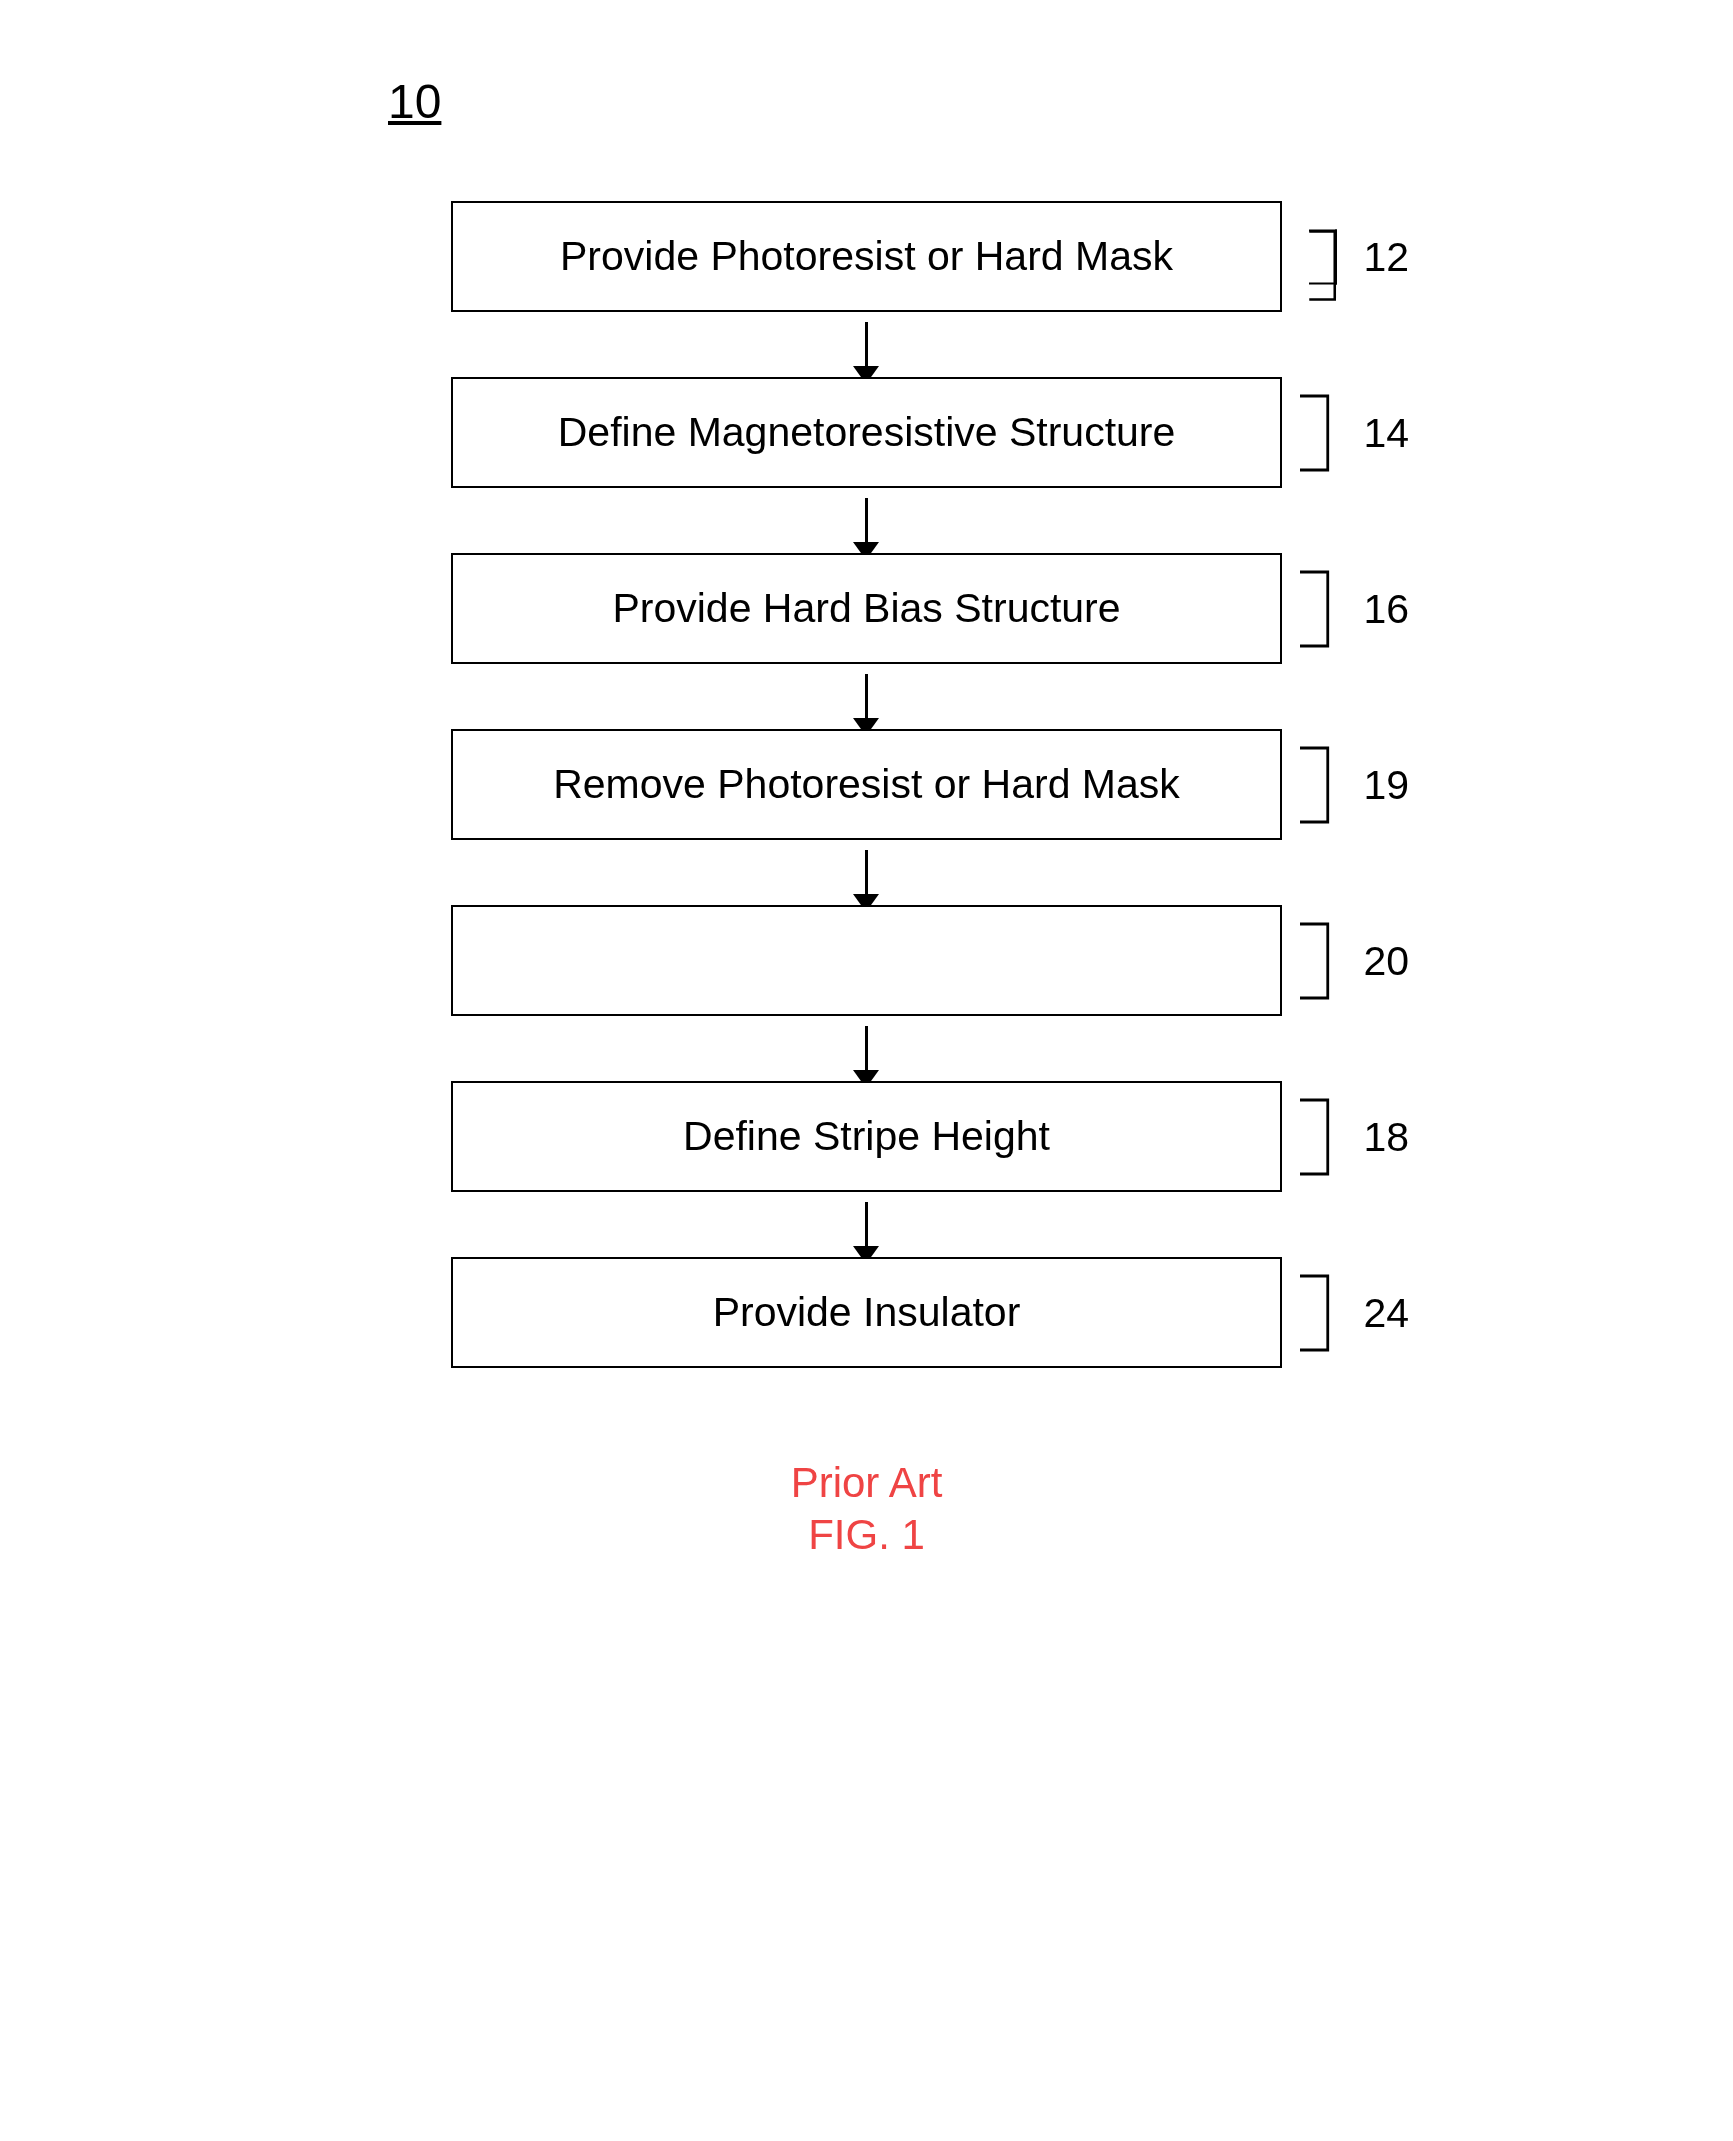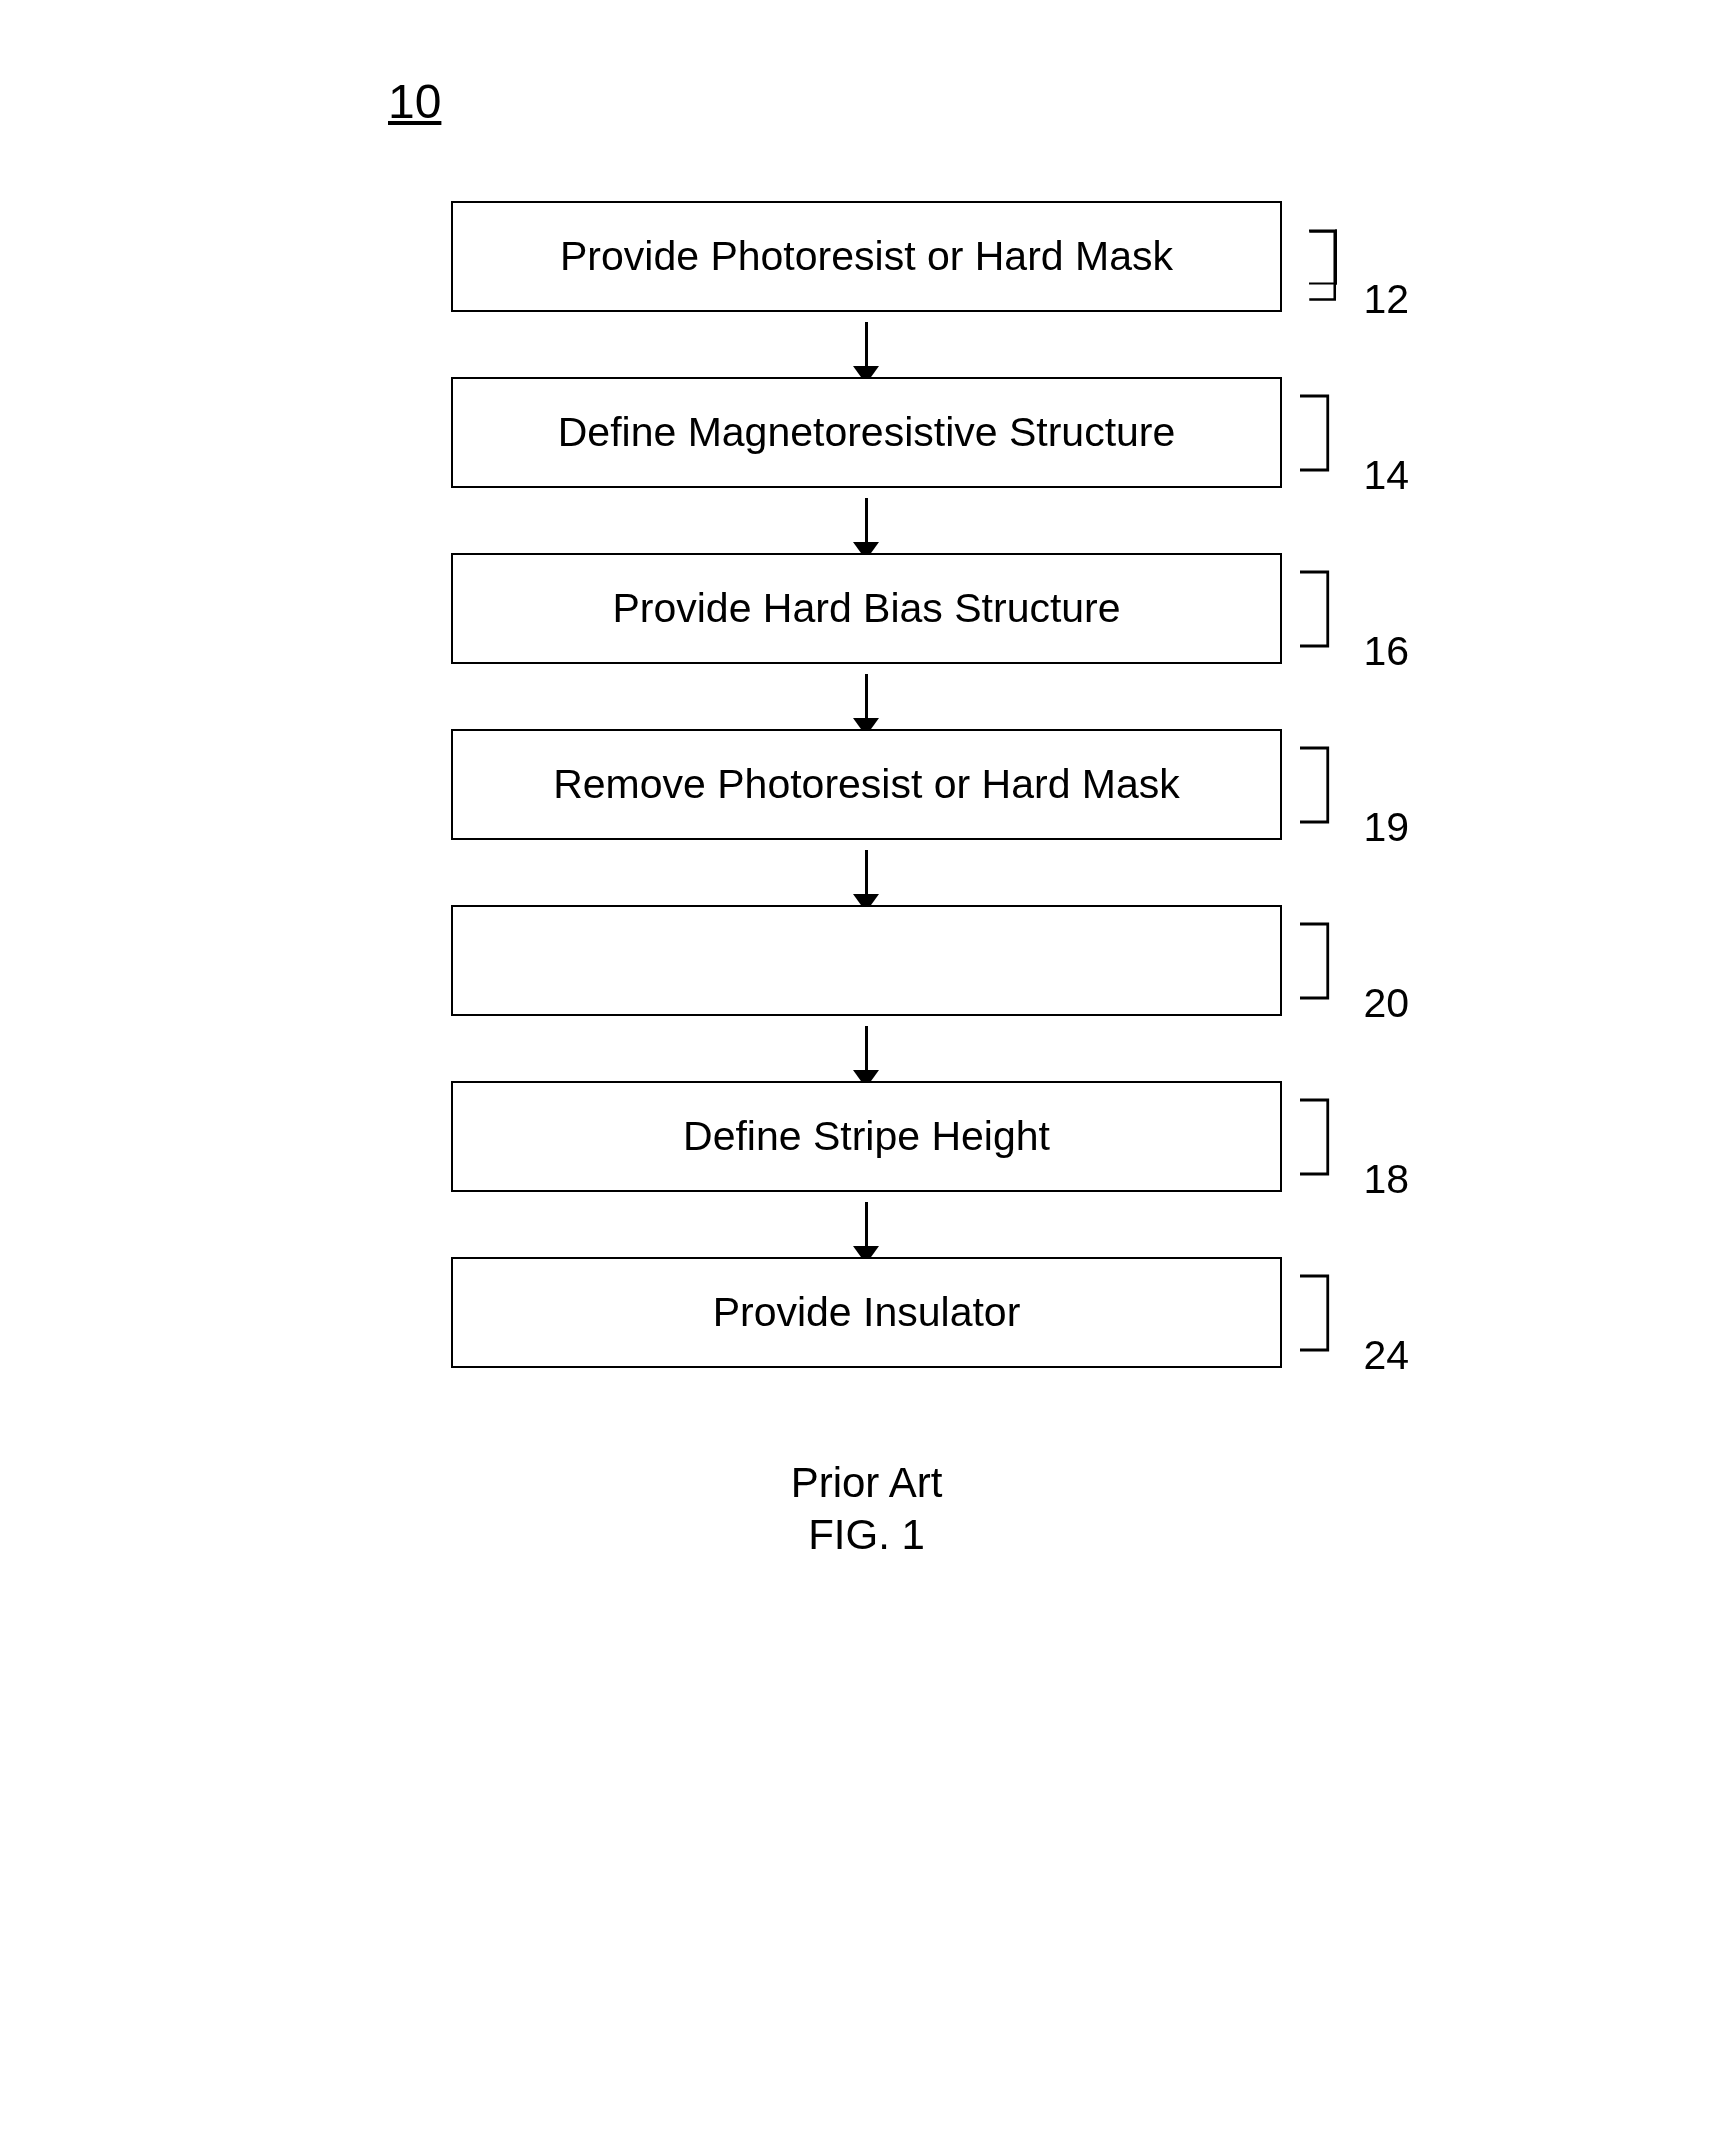--- a/index.html
+++ b/index.html
@@ -67,21 +67,20 @@
       color: #000;
     }
 
     .step-number {
       font-size: 39px;
       color: #000;
       position: absolute;
       right: -92px;
       top: 50%;
       transform: translateY(-50%);
-      margin-top: 42px;
     }
 
     
     .bracket-right {
       position: absolute;
       right: -55px;
       top: 50%;
       transform: translateY(-50%);
       width: 28px;
       height: 55px;
@@ -122,21 +121,21 @@
     .caption-area {
       margin-top: 74px;
       display: flex;
       flex-direction: column;
       align-items: center;
       gap: 3.7px;
     }
 
     .caption-text {
       font-size: 42px;
-      color: #000000;
+      color: #ef4444;
     }
   </style>
 </head>
 <body>
 
 <div class="page-container">
   <div class="diagram-title">10</div>
 
   <div class="flowchart">
 

